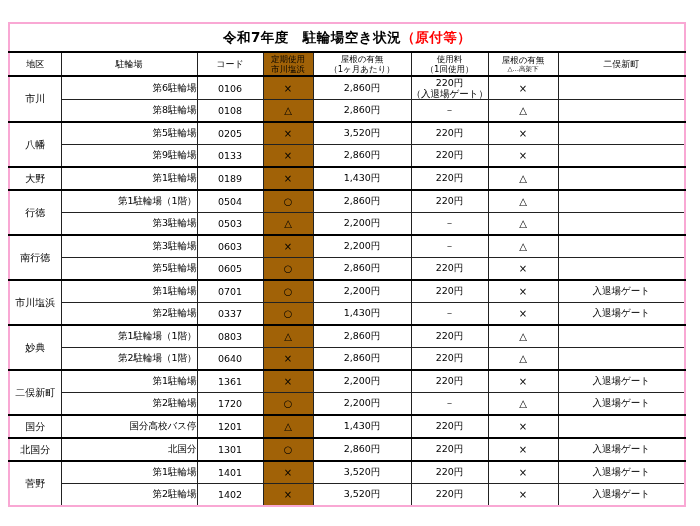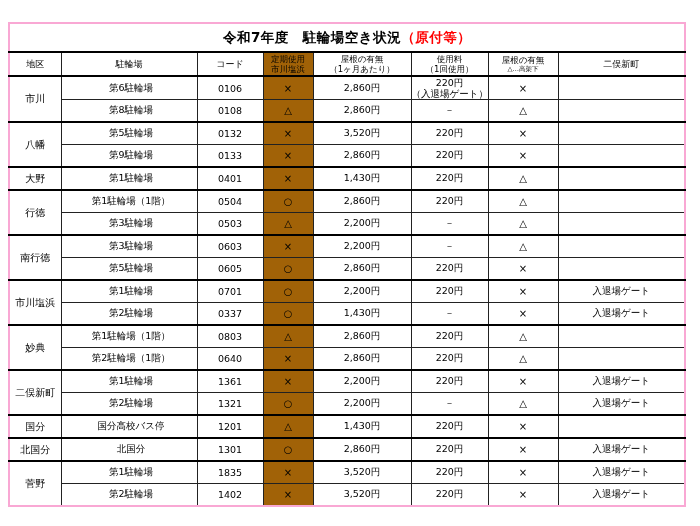--- a/index.html
+++ b/index.html
@@ -11,21 +11,21 @@
   td, th { border:1px solid #222; padding:0; font-size:9.5px; font-weight:normal;
            text-align:center; vertical-align:middle; overflow:hidden; white-space:nowrap; }
   .title-cell { height:27px; font-size:13.5px; font-weight:bold; letter-spacing:0.5px;
                 border-bottom:2px solid #000; }
   .title-red { color:#ff0000; }
   .hdr th { height:22px; font-size:9px; line-height:10px; border-bottom:2px solid #000; }
   .hdr th.two { font-size:8.5px; }
   .hdr .small { font-size:6.5px; display:block; line-height:8px; }
   .avail { background:#a16207; }
   tr.row td { height:21px; }
-  td.left { text-align:center; padding-left:4px; }
+  td.left { text-align:right; padding-left:4px; }
   td.district { font-size:10px;margin-left:7px; }
   tr.group-start td { border-top:2px solid #000; }
   td.fee2 { line-height:11px; }
   .sym { font-size:10px; }
 </style>
 </head>
 <body>
 
 <div class="sheet">
   <table>
@@ -84,40 +84,40 @@
           <td>0108</td>
           <td class="avail sym">△</td>
           <td>2,860円</td>
           <td>－</td>
           <td class="sym">△</td>
           <td></td>
         </tr>
         <tr class="row group-start">
           <td class="district" rowspan="2">八幡</td>
           <td class="left">第5駐輪場</td>
-          <td>0132</td>
+          <td>0205</td>
           <td class="avail sym">×</td>
           <td>3,520円</td>
           <td>220円</td>
           <td class="sym">×</td>
           <td></td>
         </tr>
         <tr class="row">
           <td class="left">第9駐輪場</td>
           <td>0133</td>
           <td class="avail sym">×</td>
           <td>2,860円</td>
           <td>220円</td>
           <td class="sym">×</td>
           <td></td>
         </tr>
         <tr class="row group-start">
           <td class="district" rowspan="1">大野</td>
           <td class="left">第1駐輪場</td>
-          <td>0401</td>
+          <td>0189</td>
           <td class="avail sym">×</td>
           <td>1,430円</td>
           <td>220円</td>
           <td class="sym">△</td>
           <td></td>
         </tr>
         <tr class="row group-start">
           <td class="district" rowspan="2">行徳</td>
           <td class="left">第1駐輪場（1階）</td>
           <td>0504</td>
@@ -198,21 +198,21 @@
           <td class="left">第1駐輪場</td>
           <td>1361</td>
           <td class="avail sym">×</td>
           <td>2,200円</td>
           <td>220円</td>
           <td class="sym">×</td>
           <td>入退場ゲート</td>
         </tr>
         <tr class="row">
           <td class="left">第2駐輪場</td>
-          <td>1321</td>
+          <td>1720</td>
           <td class="avail sym">○</td>
           <td>2,200円</td>
           <td>－</td>
           <td class="sym">△</td>
           <td>入退場ゲート</td>
         </tr>
         <tr class="row group-start">
           <td class="district" rowspan="1">国分</td>
           <td class="left">国分高校バス停</td>
           <td>1201</td>
@@ -228,21 +228,21 @@
           <td>1301</td>
           <td class="avail sym">○</td>
           <td>2,860円</td>
           <td>220円</td>
           <td class="sym">×</td>
           <td>入退場ゲート</td>
         </tr>
         <tr class="row group-start">
           <td class="district" rowspan="2">菅野</td>
           <td class="left">第1駐輪場</td>
-          <td>1835</td>
+          <td>1401</td>
           <td class="avail sym">×</td>
           <td>3,520円</td>
           <td>220円</td>
           <td class="sym">×</td>
           <td>入退場ゲート</td>
         </tr>
         <tr class="row">
           <td class="left">第2駐輪場</td>
           <td>1402</td>
           <td class="avail sym">×</td>

